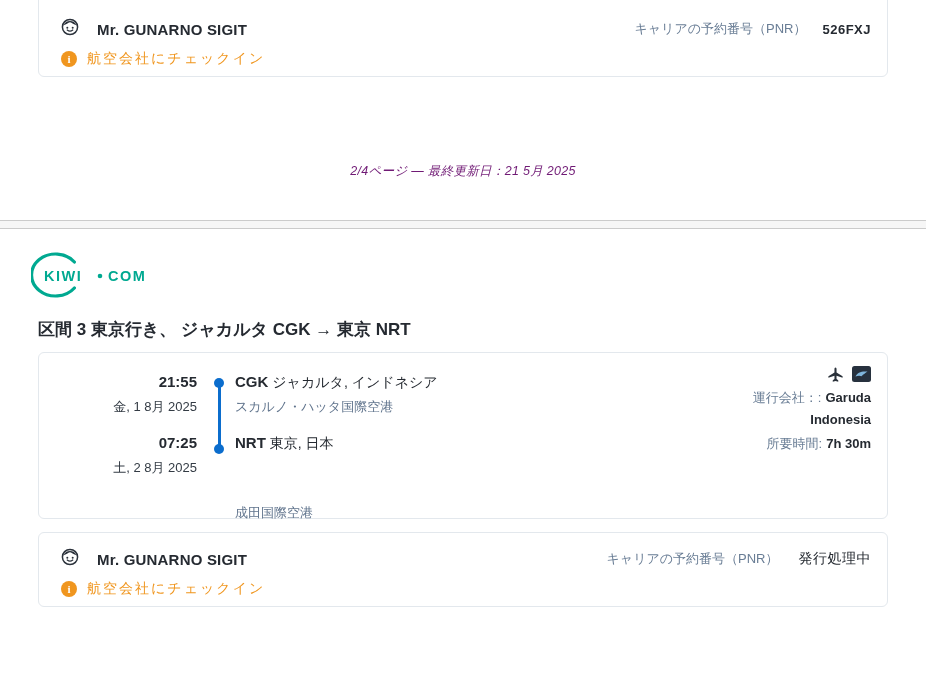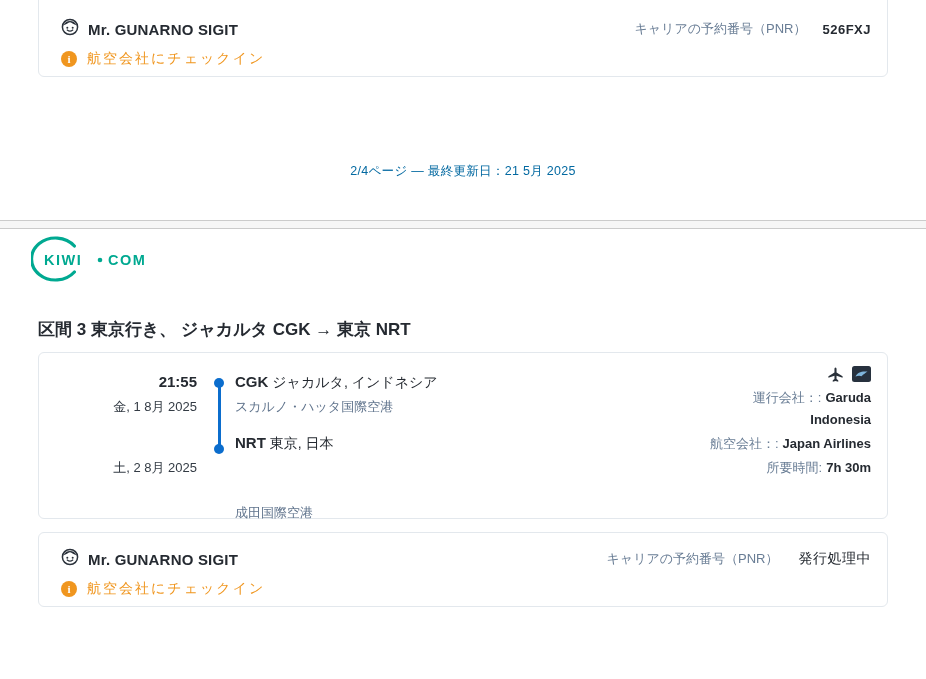--- a/index.html
+++ b/index.html
@@ -8,44 +8,44 @@
     font-family:"Liberation Sans","DejaVu Sans",sans-serif;color:var(--ink,#252A31);
   }
   .card{
     position:absolute;left:38px;right:38px;background:#fff;
     border:1px solid #E3E8ED;border-radius:6px;box-sizing:border-box;
   }
   
   .pax-card{display:flex;flex-direction:column;gap:6px;padding:0 16px 5px 22px;justify-content:flex-end;}
   .pax-card.bottom{justify-content:flex-start;padding-top:14px;}
   .pax-row{display:flex;align-items:center;justify-content:space-between;height:24px;}
-  .pax-left{display:flex;align-items:center;gap:9px;}
+  .pax-left{display:flex;align-items:center;gap:18px;}
   .pax-name{font-size:15px;font-weight:bold;color:var(--ink,#252A31);letter-spacing:.2px;}
   .pnr-group{display:flex;align-items:center;}
   .pnr-label{font-size:13px;color:var(--ink-light,#697D95);}
   .pnr-value{font-size:13px;font-weight:bold;margin-left:16px;color:var(--ink,#252A31);letter-spacing:.5px;}
   .pnr-value.plain{font-weight:normal;font-size:14px;margin-left:20px;}
   .checkin-row{display:flex;align-items:center;gap:10px;height:24px;}
   .info-badge{
     width:16px;height:16px;border-radius:50%;background:var(--warning-orange,#F0961F);
     color:#fff;font-size:11px;font-weight:bold;display:flex;align-items:center;justify-content:center;
     font-family:"Liberation Serif","DejaVu Serif",serif;flex:0 0 auto;
   }
   .checkin-text{font-size:14px;color:var(--warning-orange,#F0961F);letter-spacing:2px;}
   
   .doc-footer{
     position:absolute;top:163px;left:0;width:100%;text-align:center;
-    font-size:12.5px;color:#0369a1;letter-spacing:.3px;
+    font-size:12.5px;font-style:italic;color:#701a75;letter-spacing:.3px;
   }
   .page-divider{
     position:absolute;top:220px;left:0;width:100%;height:9px;background:#F6F6F6;
     border-top:1px solid #CBCBCB;border-bottom:1px solid #CBCBCB;box-sizing:border-box;
   }
   
-  .logo-wrap{position:absolute;top:236px;left:31px;}
+  .logo-wrap{position:absolute;top:252px;left:31px;}
   .booking-ref{position:absolute;top:267px;right:36px;display:flex;align-items:baseline;}
   .booking-label{font-size:14.5px;font-weight:bold;color:var(--ink,#252A31);}
   .booking-number{font-size:15px;color:#1F2733;letter-spacing:3.5px;margin-left:14px;}
   
   .segment-title{position:absolute;top:318px;left:38px;font-size:17px;font-weight:bold;color:var(--ink,#252A31);}
   
   .flight-card{top:352px;height:167px;padding-left:33px;}
   .abs{position:absolute;}
   .time-col{width:158px;text-align:right;}
   .dep-time{top:20px;left:0;font-size:15px;font-weight:bold;}
@@ -110,20 +110,21 @@
       <text x="77" y="29" font-size="14.5" font-weight="bold" letter-spacing="1.5" fill="#00A991">COM</text>
     </svg>
   </div>
 
 
   <div class="segment-title">区間 3 東京行き、 ジャカルタ CGK → 東京 NRT</div>
 
   <div class="card flight-card" style="position:absolute;">
     <div class="abs time-col dep-time">21:55</div>
     <div class="abs time-col dep-date">金, 1 8月 2025</div>
+    <div class="abs time-col arr-time">07:25</div>
     <div class="abs time-col arr-date">土, 2 8月 2025</div>
 
     <div class="abs tl-dot d1"></div>
     <div class="abs tl-line"></div>
     <div class="abs tl-dot d2"></div>
 
     <div class="abs station st1">
       <span class="code">CGK</span>
       <span>ジャカルタ, インドネシア</span>
     </div>
@@ -145,23 +146,20 @@
           <svg width="19" height="16" viewBox="0 0 19 16">
             <rect width="19" height="16" rx="2.5" fill="#27313E"></rect>
             <path d="M3.5 10.5 C5 6.5 10 4.8 15.5 5.6 C13.5 7.2 11.5 8.2 9.5 10.2 C7.5 9.2 5.5 9.7 3.5 10.5 Z" fill="#7FB5DC"></path>
           </svg>
         </span>
       </div>
       <div class="detail-row">
         <span>運行会社：:</span><span class="detail-value">Garuda Indonesia</span>
       </div>
       <div class="detail-row">
-        <span>航空会社：:</span><span class="detail-value">Japan Airlines</span>
-      </div>
-      <div class="detail-row">
         <span>所要時間:</span><span class="detail-value">7h 30m</span>
       </div>
     </div>
   </div>
 
   <div class="card bottom-card pax-card bottom">
     <div class="pax-row">
       <div class="pax-left">
         <span>
           <svg width="18" height="18" viewBox="0 0 18 18">

